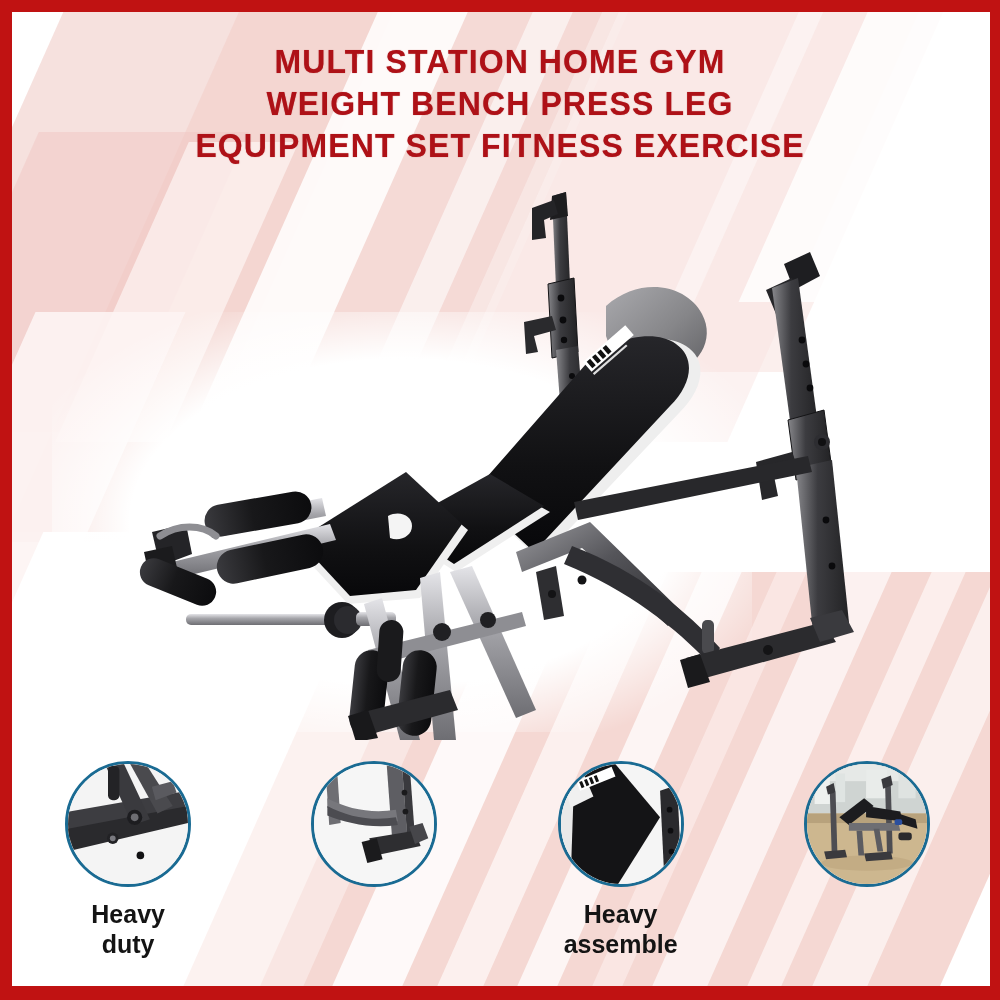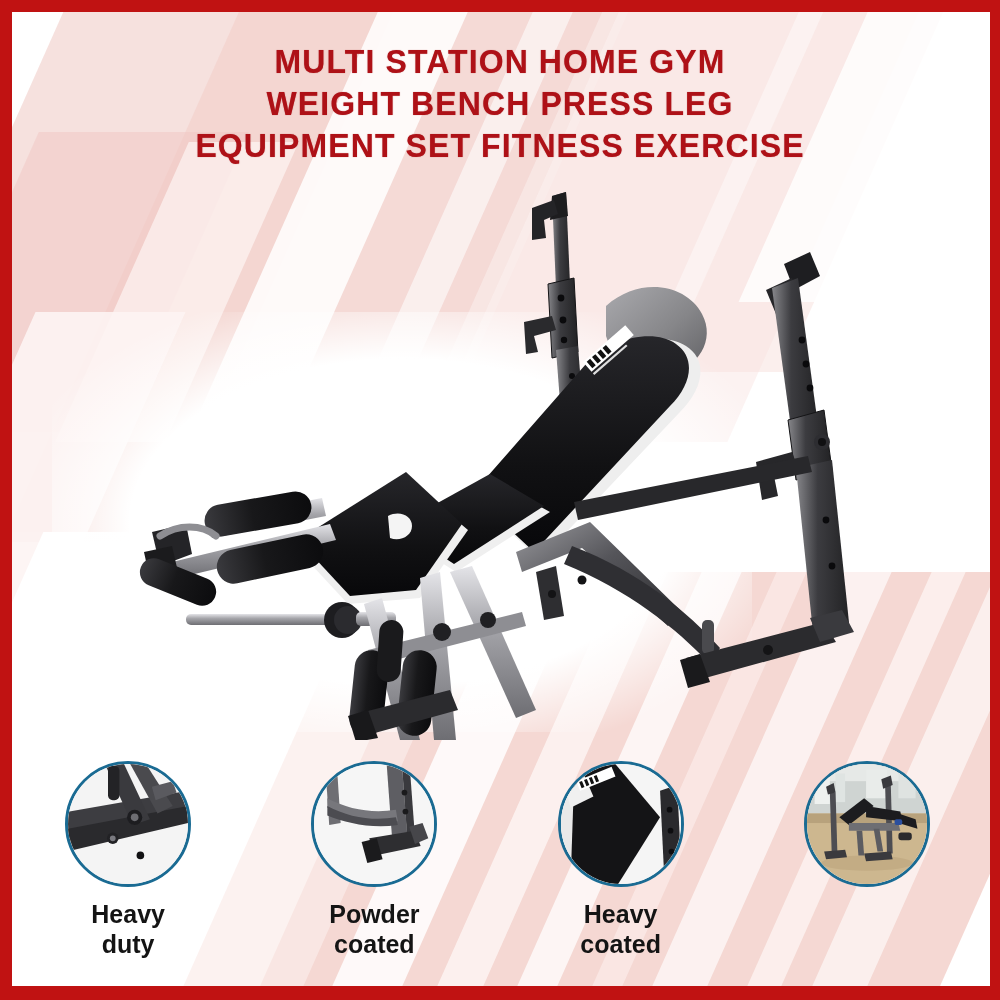--- a/index.html
+++ b/index.html
@@ -348,24 +348,20 @@
           <path d="M76 -4 L92 -4 L98 76 L82 78 Z" fill="#5e5e63"></path>
           <path d="M92 -4 L100 -4 L106 76 L98 78 Z" fill="#3a3a3e"></path>
           <path d="M14 36 C36 48 62 52 86 48 L88 60 C60 64 34 58 14 46 Z" fill="#77777c"></path>
           <path d="M14 44 C36 56 62 60 86 56 L88 64 C60 68 34 62 14 54 Z" fill="#4c4c51"></path>
           <path d="M58 78 L106 70 L112 86 L64 96 Z" fill="#2e2e31"></path>
           <path d="M50 82 L66 78 L72 100 L56 104 Z" fill="#1b1b1d"></path>
           <path d="M100 66 L114 62 L120 78 L106 84 Z" fill="#46464a"></path>
           <circle cx="95" cy="30" r="3" fill="#1a1a1c"></circle>
           <circle cx="96" cy="50" r="3" fill="#1a1a1c"></circle>
         </svg>
-      </div>
-      <div class="f-label">
-        <span>Powder</span>
-        <span>coated</span>
       </div>
     </div>
 
     <div class="feature">
       <div class="f-circle">
         <svg viewBox="0 0 126 126" xmlns="http://www.w3.org/2000/svg">
           <rect width="126" height="126" fill="#f5f5f5"></rect>
           <path d="M-6 2 L44 -6 L96 52 L58 126 L-6 126 Z" fill="#e9e9e9"></path>
           <path d="M6 -6 L40 -6 L26 34 L-4 22 Z" fill="#8d8d91"></path>
           <path d="M14 8 L52 -6 L104 56 L60 126 L10 126 Z" fill="#141416"></path>
@@ -378,21 +374,21 @@
             <rect x="19" y="2" width="3.2" height="7" fill="#111"></rect>
           </g>
           <path d="M104 28 L122 22 L126 104 L108 110 Z" fill="#2a2a2d"></path>
           <circle cx="114" cy="48" r="3" fill="#0d0d0f"></circle>
           <circle cx="115" cy="70" r="3" fill="#0d0d0f"></circle>
           <circle cx="116" cy="92" r="3" fill="#0d0d0f"></circle>
         </svg>
       </div>
       <div class="f-label">
         <span>Heavy</span>
-        <span>coated</span>
+        <span>assemble</span>
       </div>
     </div>
 
     <div class="feature">
       <div class="f-circle">
         <svg viewBox="0 0 126 126" xmlns="http://www.w3.org/2000/svg">
           <rect width="126" height="126" fill="#d8d3c8"></rect>
           <rect y="0" width="126" height="52" fill="#cfd4d2"></rect>
           <rect y="0" width="126" height="18" fill="#e6e9e7"></rect>
           <rect x="8" y="8" width="16" height="34" fill="#eef1ef"></rect>

